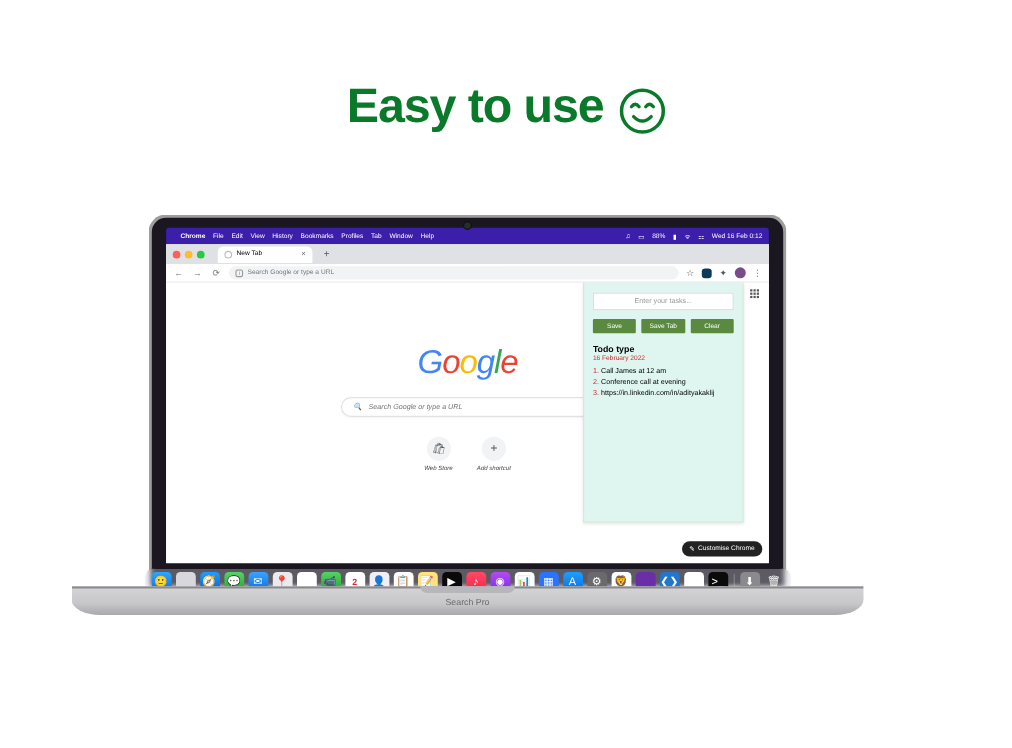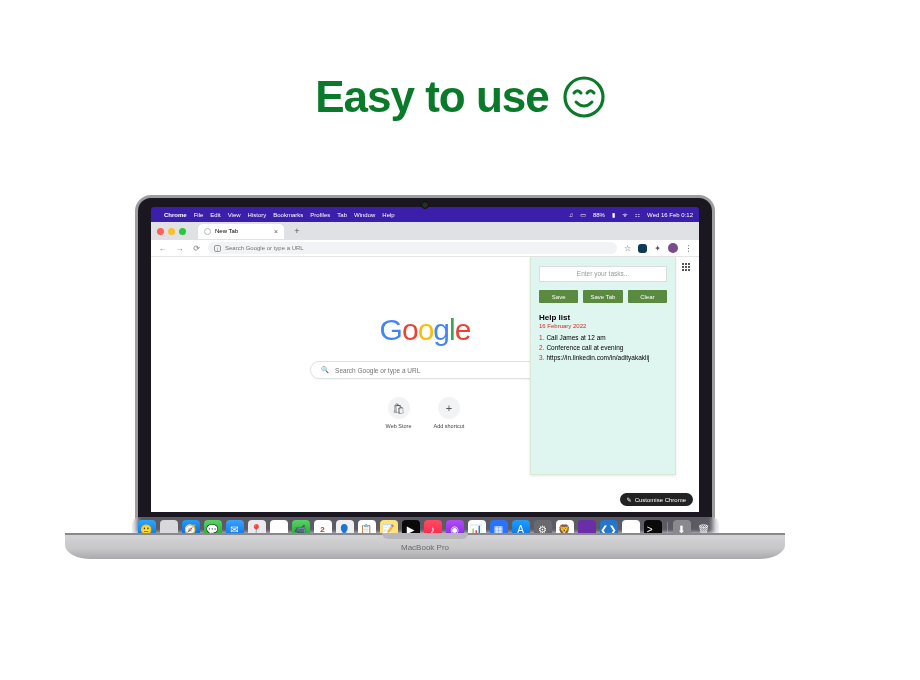--- a/index.html
+++ b/index.html
@@ -1,18 +1,18 @@
 <!DOCTYPE html>
 <html><head>
 <meta charset="utf-8">
 <style>
   * { box-sizing: border-box; margin: 0; padding: 0; }
   html, body { width: 920px; height: 680px; background: #ffffff; font-family: -apple-system, BlinkMacSystemFont, "Segoe UI", sans-serif; overflow: hidden; }
 
-  .hero-title { text-align: center; margin-top: 72px; font-size: 44px; font-weight: 800; color: #0a7a2a; letter-spacing: -1px; display: flex; justify-content: center; align-items: center; gap: 14px; }
+  .hero-title { text-align: center; margin-top: 72px; font-size: 44px; font-weight: 800; color: #0a7a2a; letter-spacing: -1px; display: flex; justify-content: center; align-items: flex-end; gap: 14px; }
   .hero-title .smile-icon svg { display: block; }
 
   .laptop-wrap { position: absolute; left: 50%; transform: translateX(-50%); top: 195px; }
   .screen-outer { width: 580px; height: 338px; background: #1b1720; border: 3px solid #9d9d9d; border-bottom: none; border-radius: 16px 16px 0 0; padding: 9px 13px 0 13px; position: relative; }
   .notch { position: absolute; top: 3px; left: 50%; transform: translateX(-50%); width: 8px; height: 8px; border-radius: 50%; background: #2a2a2a; border: 1px solid #0f0f0f; }
   .notch .camdot { position: absolute; top: 2px; left: 2px; width: 2px; height: 2px; background: #0b4a0b; border-radius: 50%; }
 
   
   .menubar { height: 15px; background: #3b1eaa; color: #fff; font-size: 6px; display: flex; align-items: center; padding: 0 6px; justify-content: space-between; border-radius: 3px 3px 0 0; }
   .menubar .left, .menubar .right { display: flex; align-items: center; gap: 7px; }
@@ -38,21 +38,21 @@
   .addr-right { display: flex; align-items: center; gap: 6px; }
   .addr-right .ico { width: 9px; height: 9px; font-size: 8px; color: #555; display: flex; align-items: center; justify-content: center; }
   .ext-active { width: 9px; height: 9px; border-radius: 3px; background: #0c3a57; }
   .avatar-g { width: 10px; height: 10px; border-radius: 50%; background: #7a4b8b; }
 
   .content { flex: 1; position: relative; background: #fff; }
   .topright-links { position: absolute; top: 6px; right: 8px; font-size: 6px; color: #444; display: flex; align-items: center; gap: 7px; }
   .apps-grid { width: 9px; height: 9px; display: grid; grid-template-columns: repeat(3,2px); grid-template-rows: repeat(3,2px); gap: 1px; }
   .apps-grid i { background: #555; width: 2px; height: 2px; }
 
-  .google-area { position: absolute; top: 56px; left: 50%; transform: translateX(-50%); width: 230px; text-align: center; }
+  .google-area { position: absolute; top: 56px; left: 50%; transform: translateX(-50%); width: 230px; text-align: center; font-style: italic; }
   .logo { font-size: 30px; font-weight: 500; letter-spacing: -1px; }
   .logo .b { color:#4285F4;} .logo .r{color:#EA4335;} .logo .y{color:#FBBC05;} .logo .g{color:#34A853;}
   .searchbox { margin-top: 14px; height: 18px; border: 1px solid #dfe1e5; border-radius: 12px; display: flex; align-items: center; padding: 0 10px; gap: 6px; font-size: 6.5px; color: #757575; box-shadow: 0 1px 2px rgba(0,0,0,0.05); }
   .shortcuts { margin-top: 18px; display: flex; justify-content: center; gap: 22px; }
   .shortcut { display: flex; flex-direction: column; align-items: center; gap: 4px; font-size: 5.5px; color: #444; }
   .sc-circle { width: 22px; height: 22px; border-radius: 50%; background: #f1f3f4; display: flex; align-items: center; justify-content: center; font-size: 11px; color: #555; }
   .sc-circle.store-bag { font-size: 10px; }
 
   
   .ext-popup { position: absolute; top: 0px; right: 23px; width: 146px; height: 218px; background: #def5f0; border: 1px solid #bdb76b33; border-top: none; box-shadow: 0 1px 3px rgba(0,0,0,0.1); padding: 9px 8px; font-size: 7px; }
@@ -192,21 +192,21 @@
           </div>
         </div>
 
         <div class="ext-popup">
           <div class="ext-input">Enter your tasks...</div>
           <div class="ext-btnrow">
             <div class="ext-btn">Save</div>
             <div class="ext-btn">Save Tab</div>
             <div class="ext-btn">Clear</div>
           </div>
-          <div class="ext-heading">Help list</div>
+          <div class="ext-heading">Todo type</div>
           <div class="ext-date">16 February 2022</div>
           <div class="ext-list">
             <div class="ext-item"><span class="num">1.</span><span>Call James at 12 am</span></div>
             <div class="ext-item"><span class="num">2.</span><span>Conference call at evening</span></div>
             <div class="ext-item"><span class="num">3.</span><span>https://in.linkedin.com/in/adityakaklij</span></div>
           </div>
         </div>
 
         <div class="customize-pill">
           <span>✎</span>
@@ -242,15 +242,15 @@
           <div class="dicon" style="background: rgb(255, 255, 255);">◉</div>
           <div class="dicon" style="background: rgb(10, 10, 10);">&gt;_</div>
           <div class="sep"></div>
           <div class="dicon" style="background: rgb(138, 138, 142);">⬇</div>
           <div class="dicon" style="background: transparent;">🗑</div>
         </div>
     </div>
   </div>
 
   <div class="base">
-    <div class="base-label">MacBook Pro</div>
+    <div class="base-label">Search Pro</div>
   </div>
 </div>
 
 </body></html>

